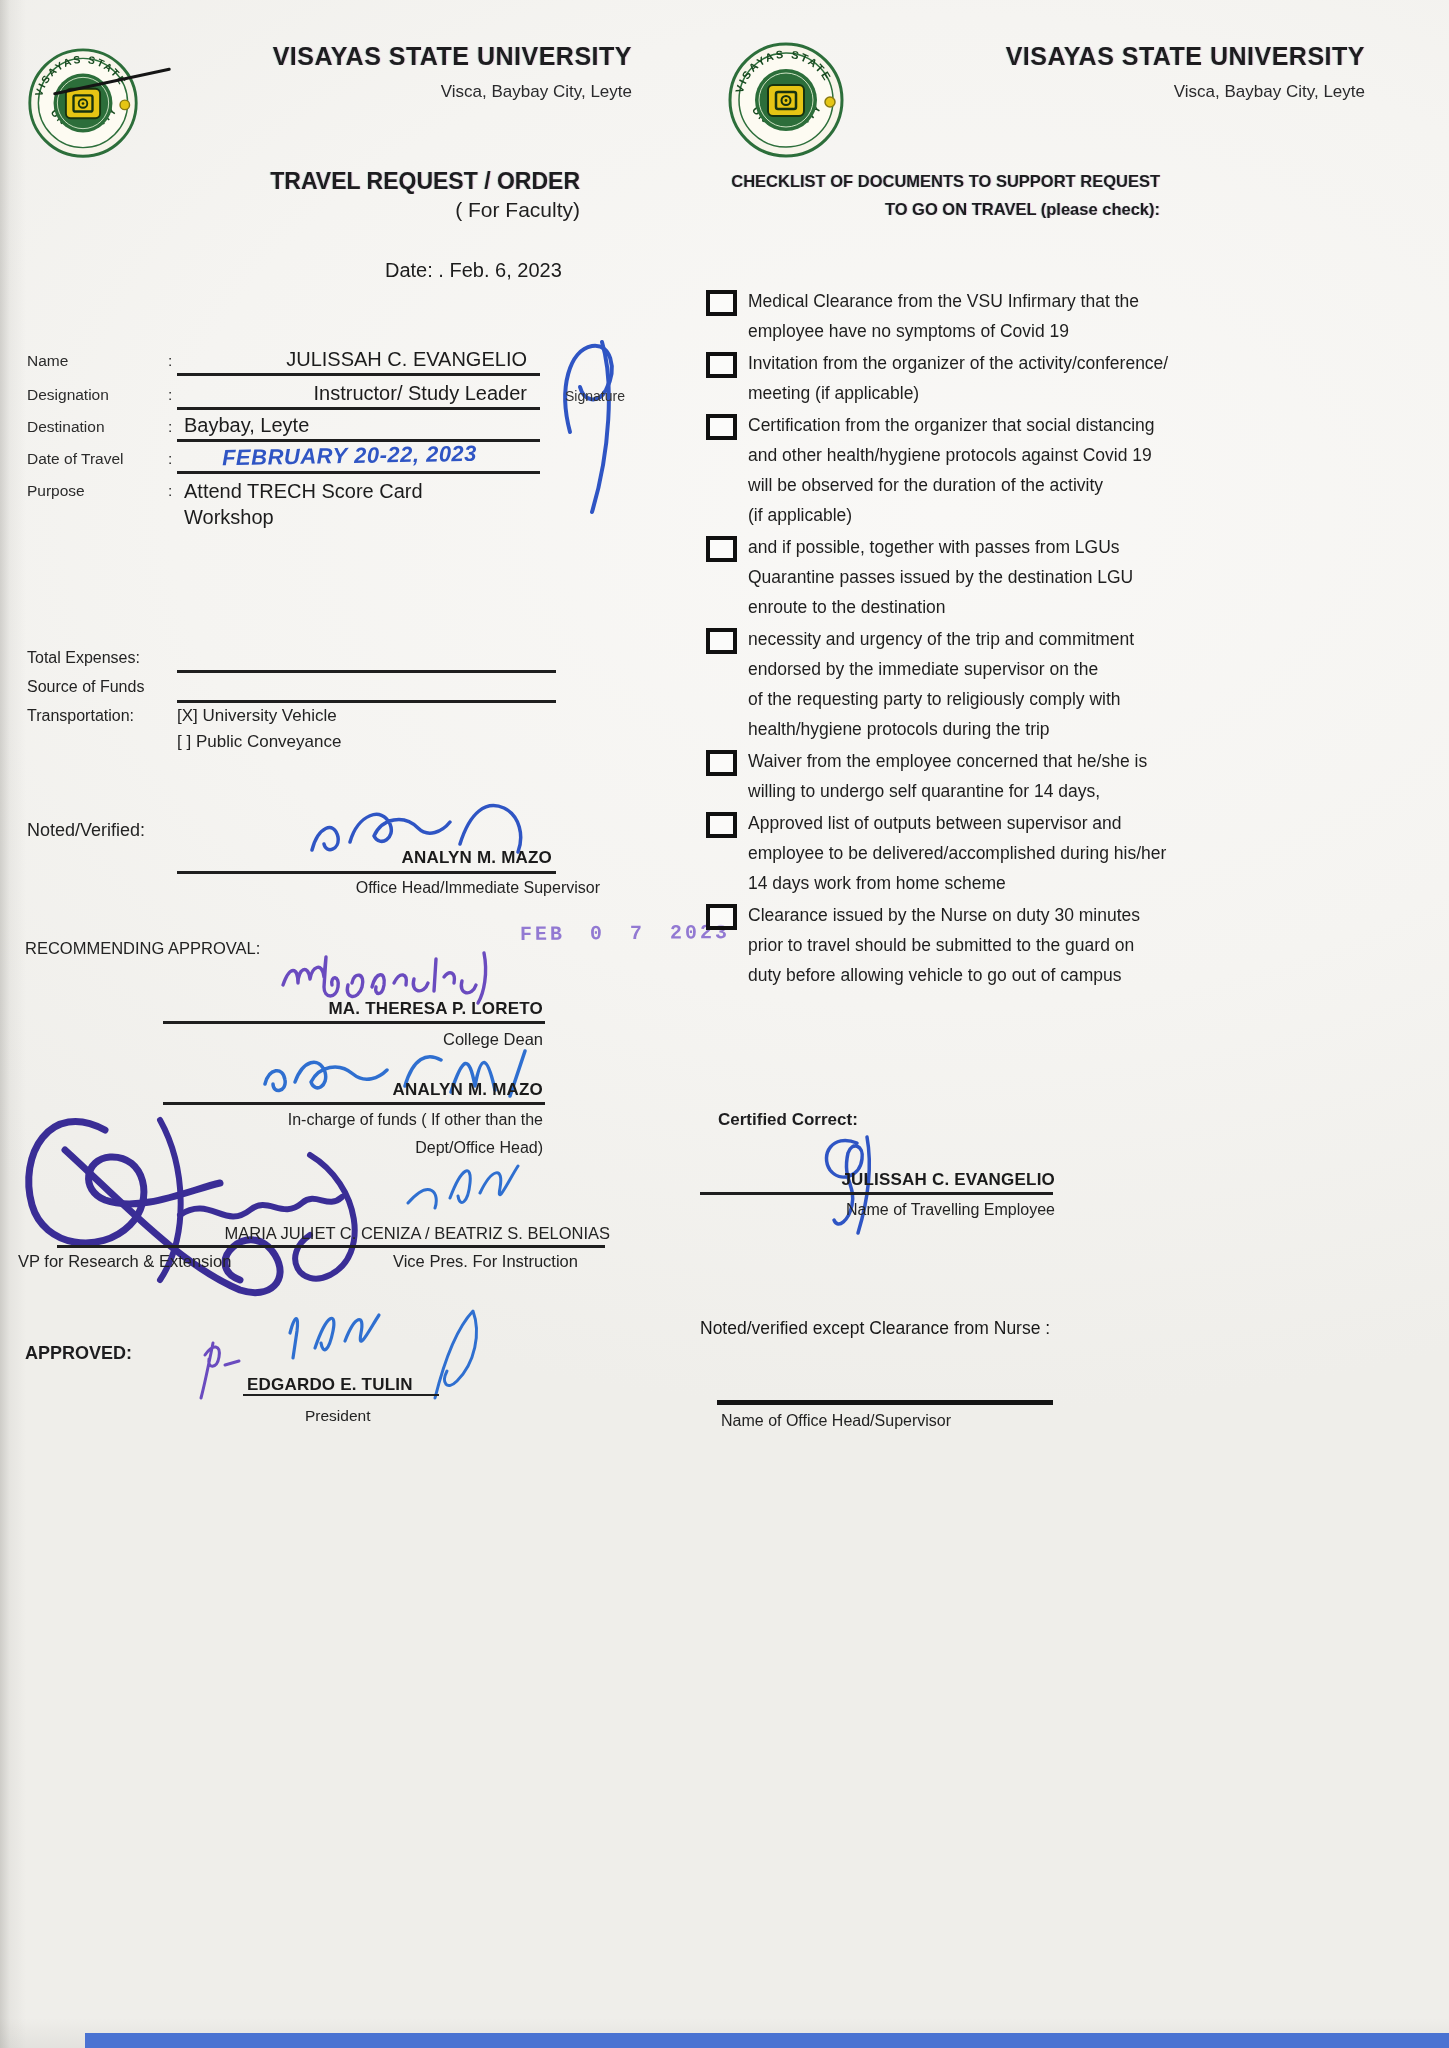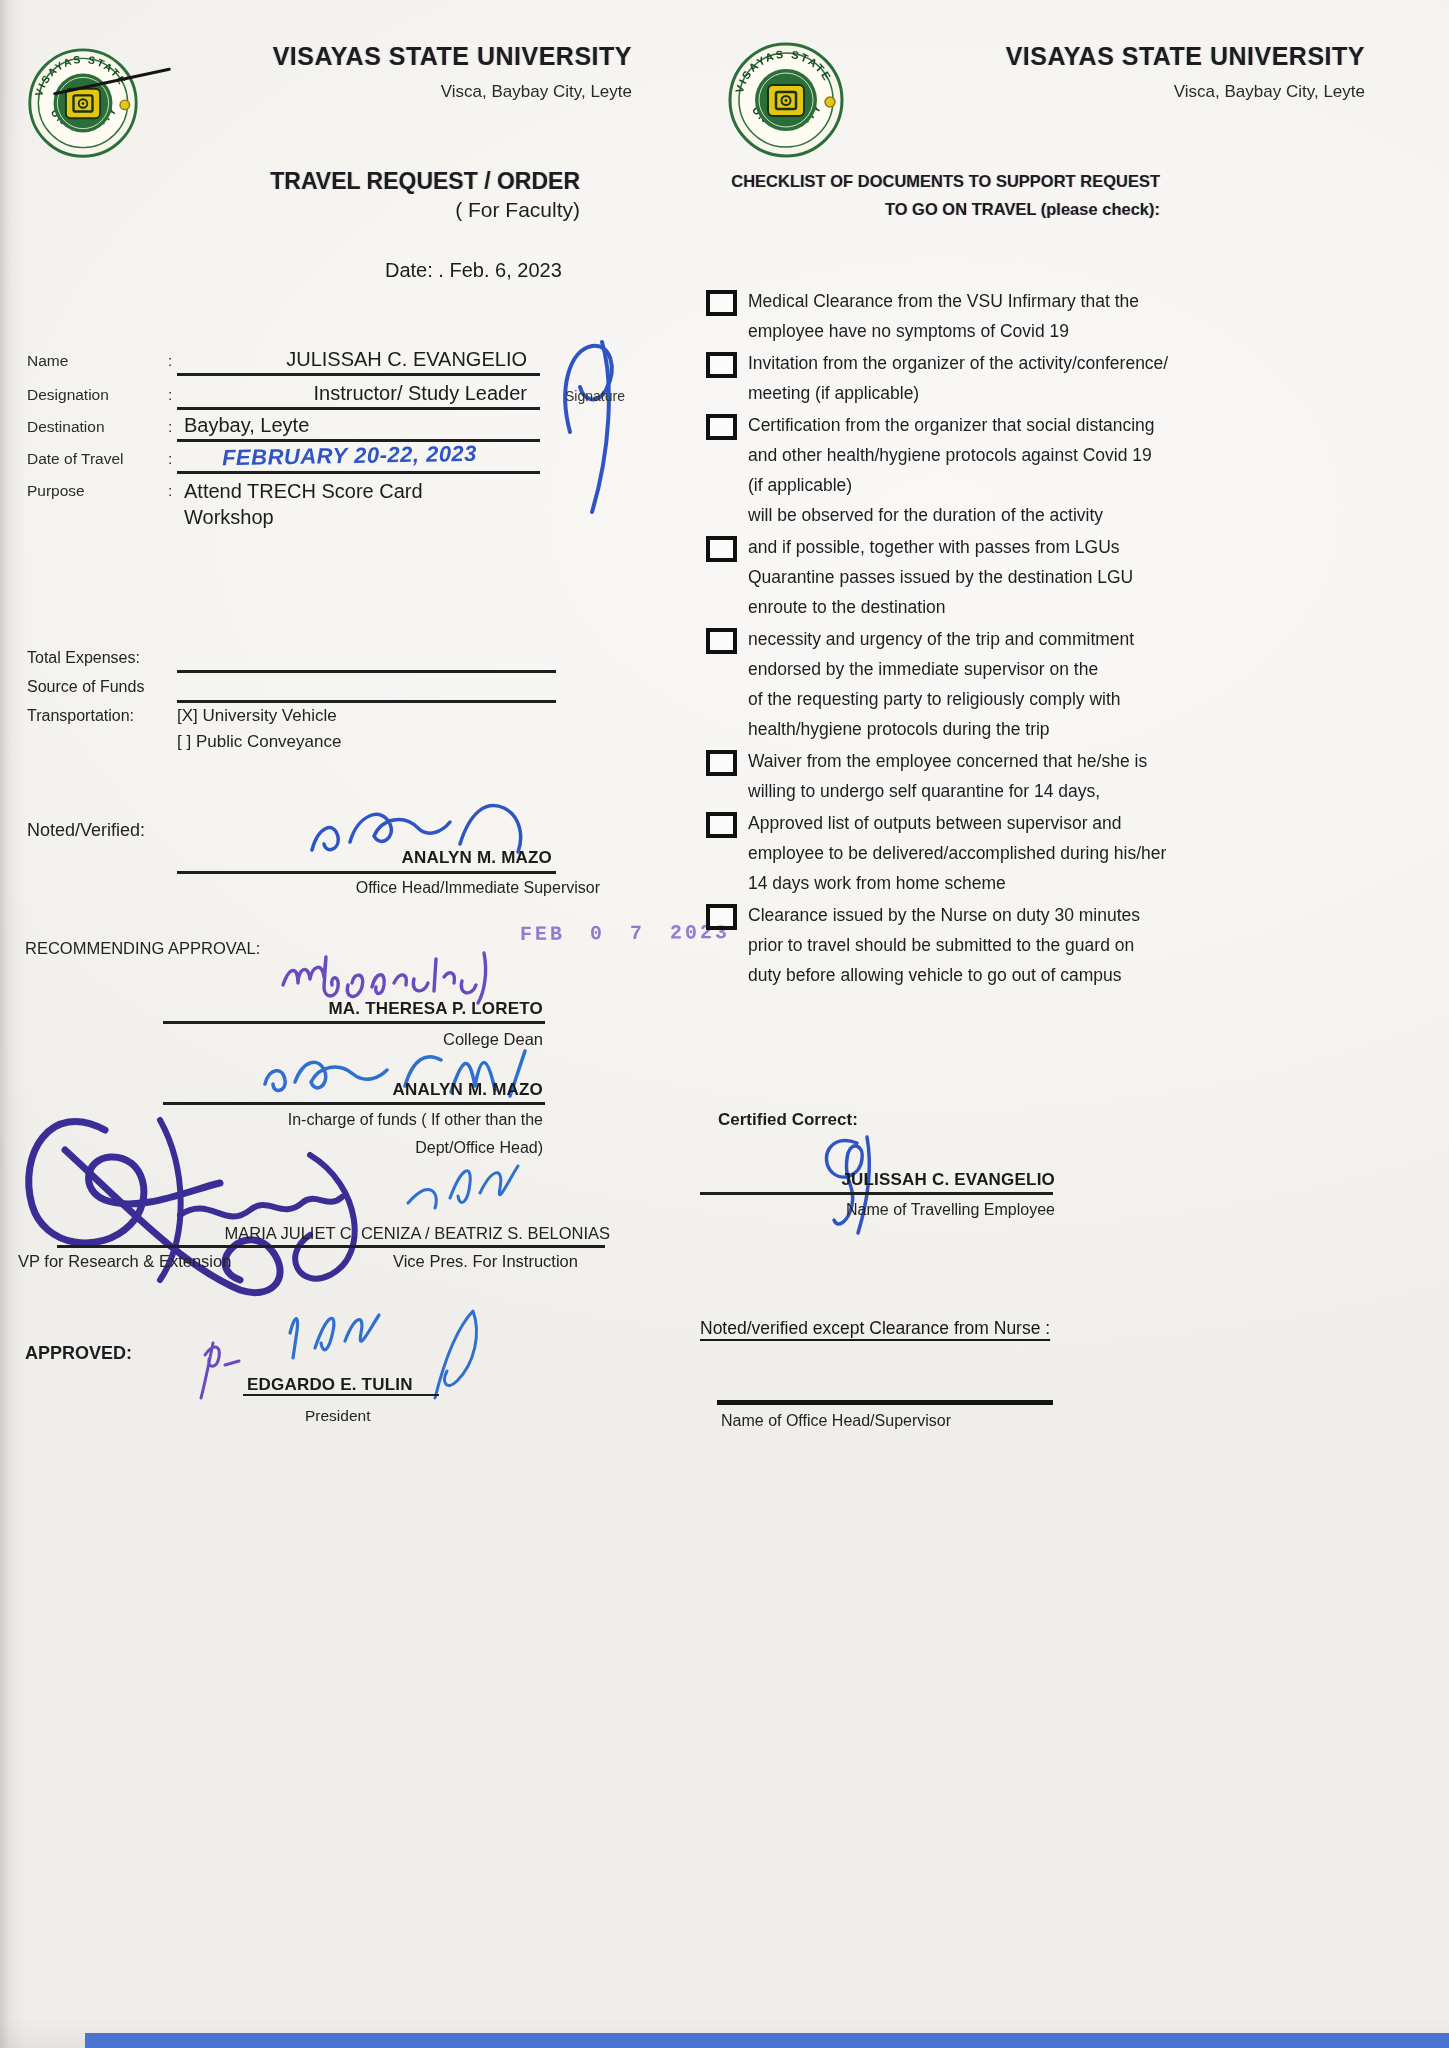--- a/index.html
+++ b/index.html
@@ -36,21 +36,21 @@
   .capt{font-size:16px;color:#232323}
   .name{font-size:17px;font-weight:bold;color:#1b1b1b;letter-spacing:.2px}
   .hand{color:var(--ink-blue);font-style:italic;font-weight:bold;font-size:22px;transform:rotate(-1deg);letter-spacing:.5px}
   .stamp{font-family:"Liberation Mono","DejaVu Sans Mono",monospace;font-size:20px;font-weight:bold;
          color:var(--stamp);letter-spacing:3px;word-spacing:10px;opacity:.92;transform:rotate(-.5deg)}
   .chktitle{font-size:16.5px;font-weight:bold;color:#1d1d1f;
         text-shadow:1px 0 rgba(170,40,170,.2),-1px 0 rgba(20,130,80,.2);}
   .chk-item{position:relative;padding-left:42px;margin-bottom:2px}
   .chk-line{font-size:17.5px;line-height:30px;white-space:nowrap;color:#1e1e1e}
   .chk-box{position:absolute;left:0;top:4px;width:31px;height:26px;border:4px solid #101010;background:rgba(255,255,255,.5)}
-  .underlined{text-decoration:underline;text-underline-offset:5px;text-decoration-thickness:2px}
+  .underlined{text-underline-offset:5px;text-decoration-thickness:2px}
   svg.sig{overflow:visible}
   svg.sig path{fill:none;stroke-linecap:round;stroke-linejoin:round}
   path.blue{stroke:var(--ink-blue)}
   path.lblue{stroke:var(--ink-light-blue)}
   path.purple{stroke:var(--ink-purple)}
   path.violet{stroke:var(--ink-violet)}
   .slash{position:absolute;background:#151515;height:3px;border-radius:2px}
   .strip{position:absolute;background:var(--strip-blue)}
 </style>
 </head>
@@ -212,22 +212,22 @@
       </div>
       <div class="chk-item">
         <span class="chk-box"></span>
         <div class="chk-line">Invitation from the organizer of the activity/conference/</div>
         <div class="chk-line">meeting (if applicable)</div>
       </div>
       <div class="chk-item">
         <span class="chk-box"></span>
         <div class="chk-line">Certification from the organizer that social distancing</div>
         <div class="chk-line">and other health/hygiene protocols against Covid 19</div>
+        <div class="chk-line">will be observed for the duration of the activity</div>
         <div class="chk-line">(if applicable)</div>
-        <div class="chk-line">will be observed for the duration of the activity</div>
       </div>
       <div class="chk-item">
         <span class="chk-box"></span>
         <div class="chk-line">and if possible, together with passes from LGUs</div>
         <div class="chk-line">Quarantine passes issued by the destination LGU</div>
         <div class="chk-line">enroute to the destination</div>
       </div>
       <div class="chk-item">
         <span class="chk-box"></span>
         <div class="chk-line">necessity and urgency of the trip and commitment</div>

